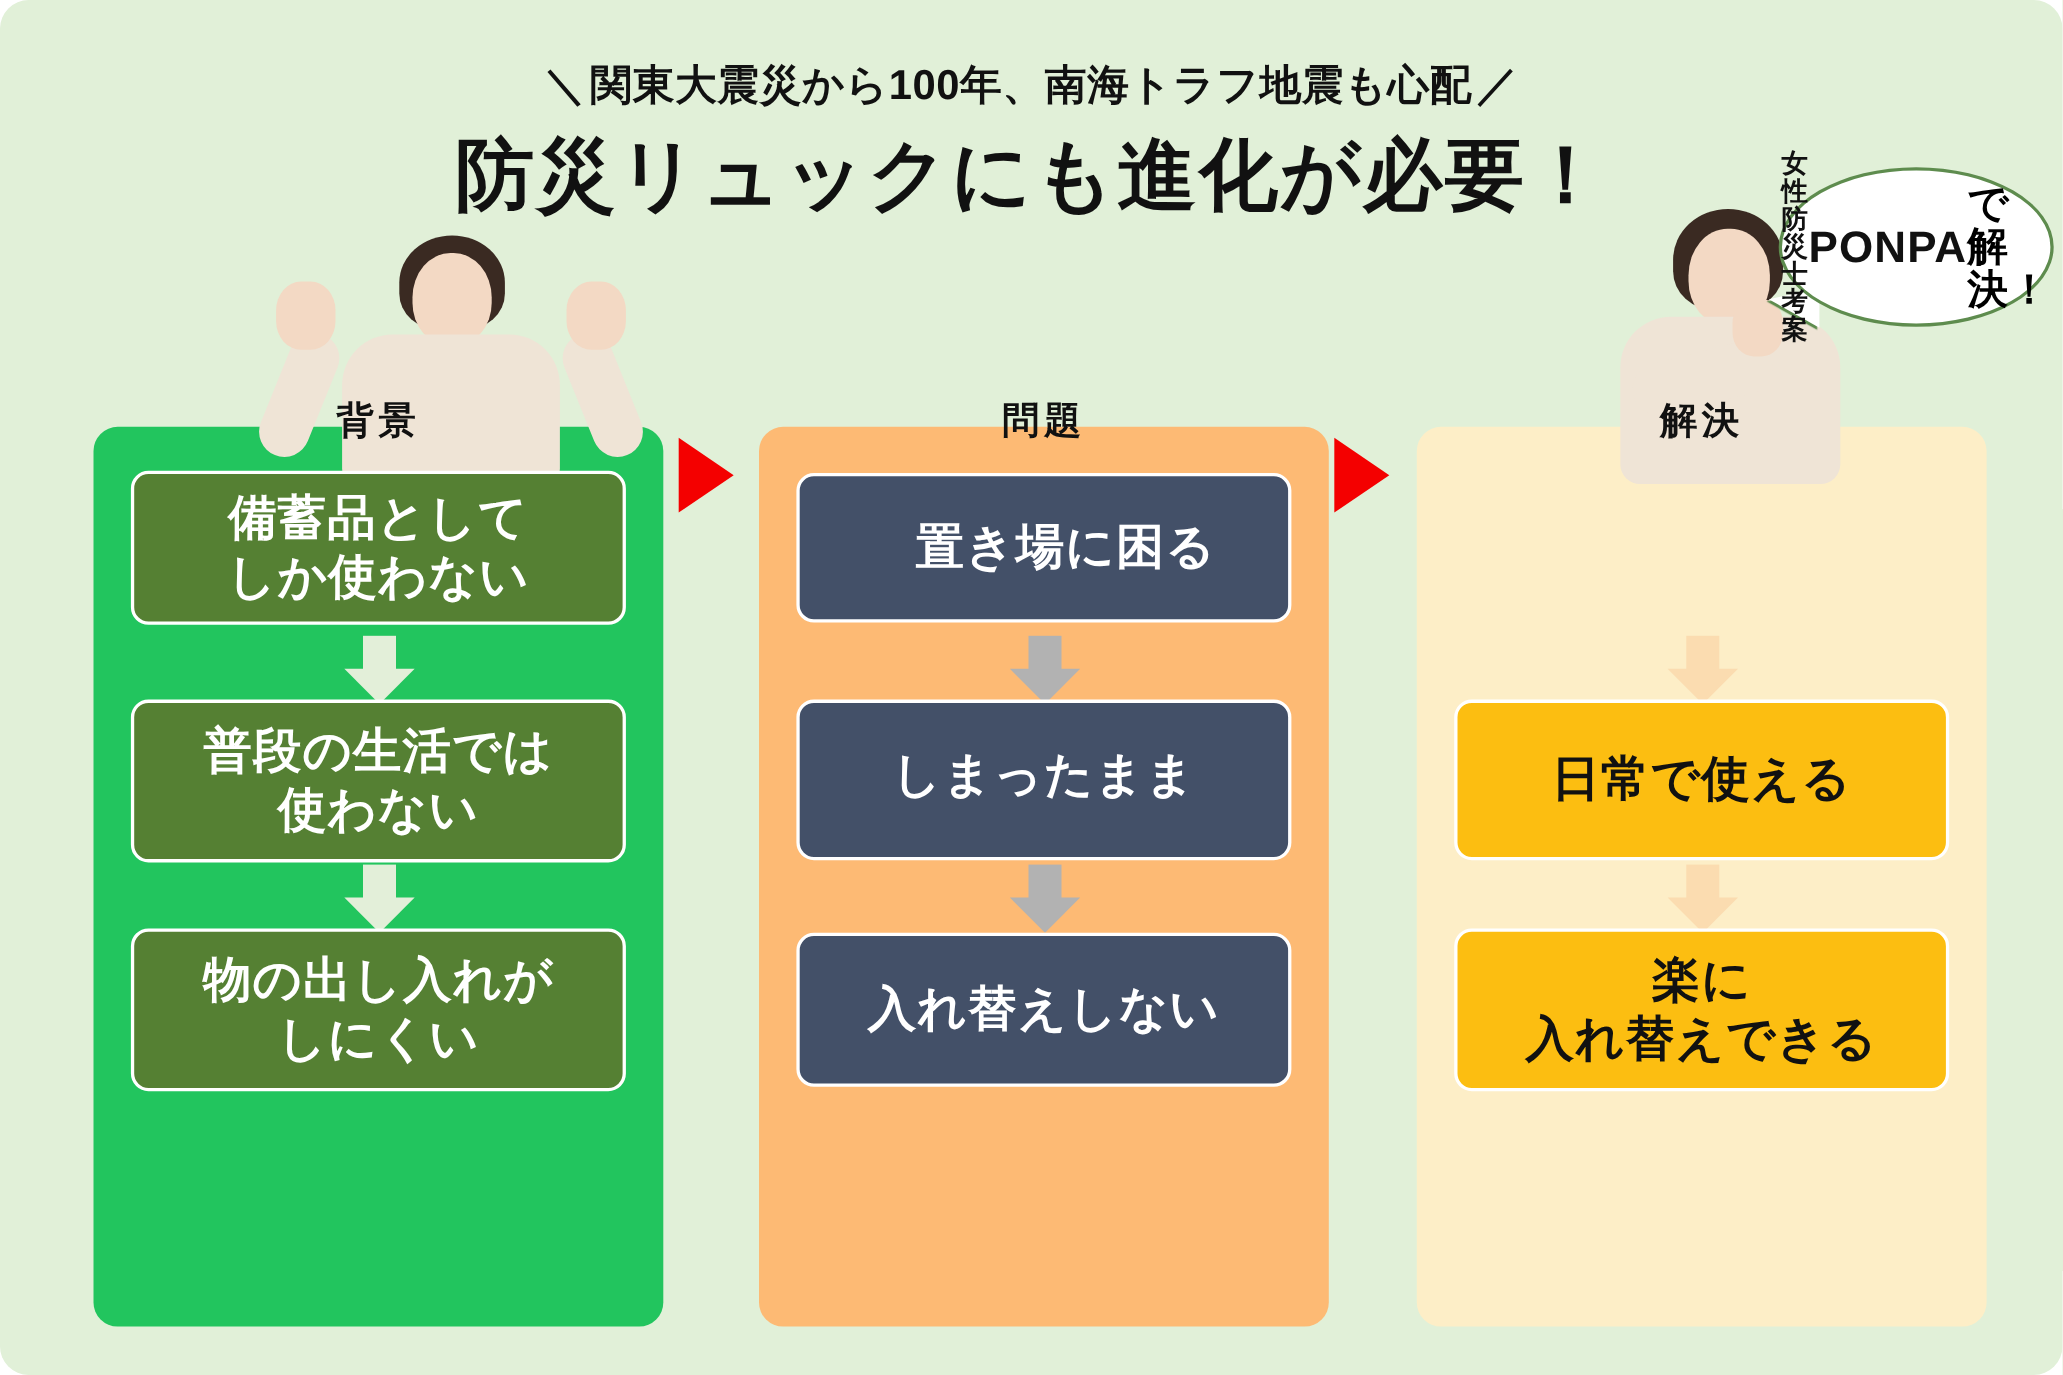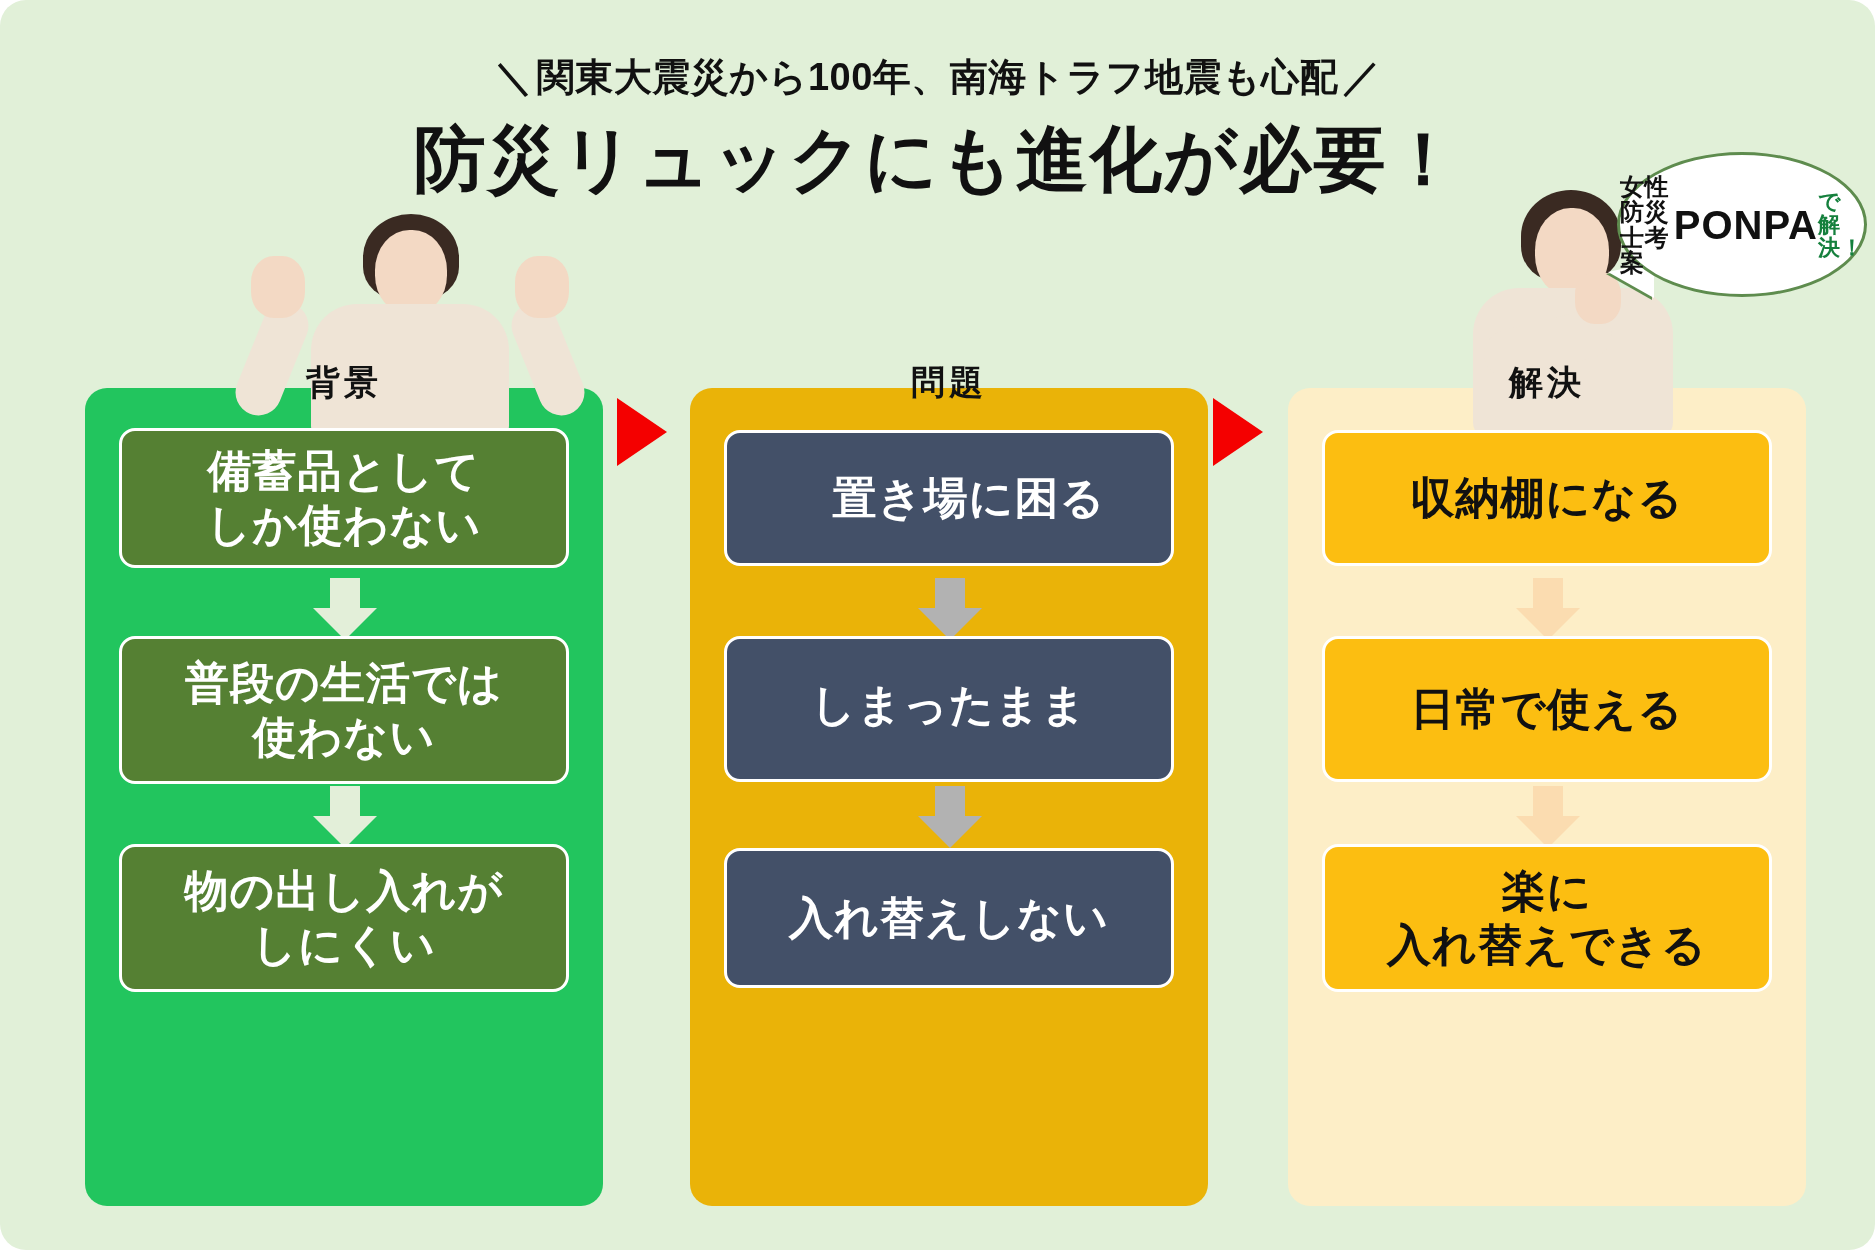--- a/index.html
+++ b/index.html
@@ -58,21 +58,21 @@
     border: 3px solid #5e8c4e;
     border-radius: 50% / 50%;
     display: flex;
     align-items: center;
     justify-content: center;
     z-index: 40;
     line-height: 1.05;
   }
   .bubble .b1 { font-size: 24px; font-weight: 700; color: #111; letter-spacing:0.5px; }
   .bubble .b2 { font-size: 40px; font-weight: 800; color: #111; letter-spacing:1px; margin: 1px 0; }
-  .bubble .b3 { font-size: 22px; font-weight: 800; color: #15803d; letter-spacing:1px; }
+  .bubble .b3 { font-size: 37px; font-weight: 800; color: #000000; letter-spacing:1px; }
   .bubble-tail {
     position: absolute;
     left: 1608px;
     top: 262px;
     width: 0; height: 0;
     border-top: 10px solid transparent;
     border-bottom: 26px solid transparent;
     border-right: 46px solid #ffffff;
     filter: drop-shadow(-2px 2px 0 #5e8c4e);
     z-index: 39;
@@ -87,21 +87,21 @@
     height: 818px;
   }
   .col {
     position: absolute;
     top: 0;
     width: 518px;
     height: 818px;
     border-radius: 22px;
   }
   .col.green  { left: 85px;   background: #22c55e; }
-  .col.gray   { left: 690px;  background: #eab308; }
+  .col.gray   { left: 690px;  background: #fdba74; }
   .col.yellow { left: 1288px; background: #fdeec7; }
 
   
   .col-label {
     position: absolute;
     top: -28px;
     left: 0; right: 0;
     text-align: center;
     font-size: 34px;
     font-weight: 800;
@@ -333,25 +333,20 @@
         <div class="p-head" style="left:110px; top:20px; width:74px; height:88px;"></div>
         <div class="p-body" style="left:48px;  top:100px; width:200px; height:152px;"></div>
         <div class="p-arm" style="left:58px;  top:132px; width:130px; height:48px; transform:rotate(-14deg);"></div>
         <div class="p-hand" style="left:150px; top:84px;  width:46px; height:52px;"></div>
       </div>
     </div>
 
     <div class="col yellow">
       <div class="col-label">解決</div>
 
-      <div class="box b1">
-        <span>
-            <span class="ln">収納棚になる</span>
-          </span>
-      </div>
 
       <div class="down d1">
         <div class="shaft"></div>
         <div class="head"></div>
       </div>
 
       <div class="box b2">
         <span>
             <span class="ln">日常で使える</span>
           </span>

